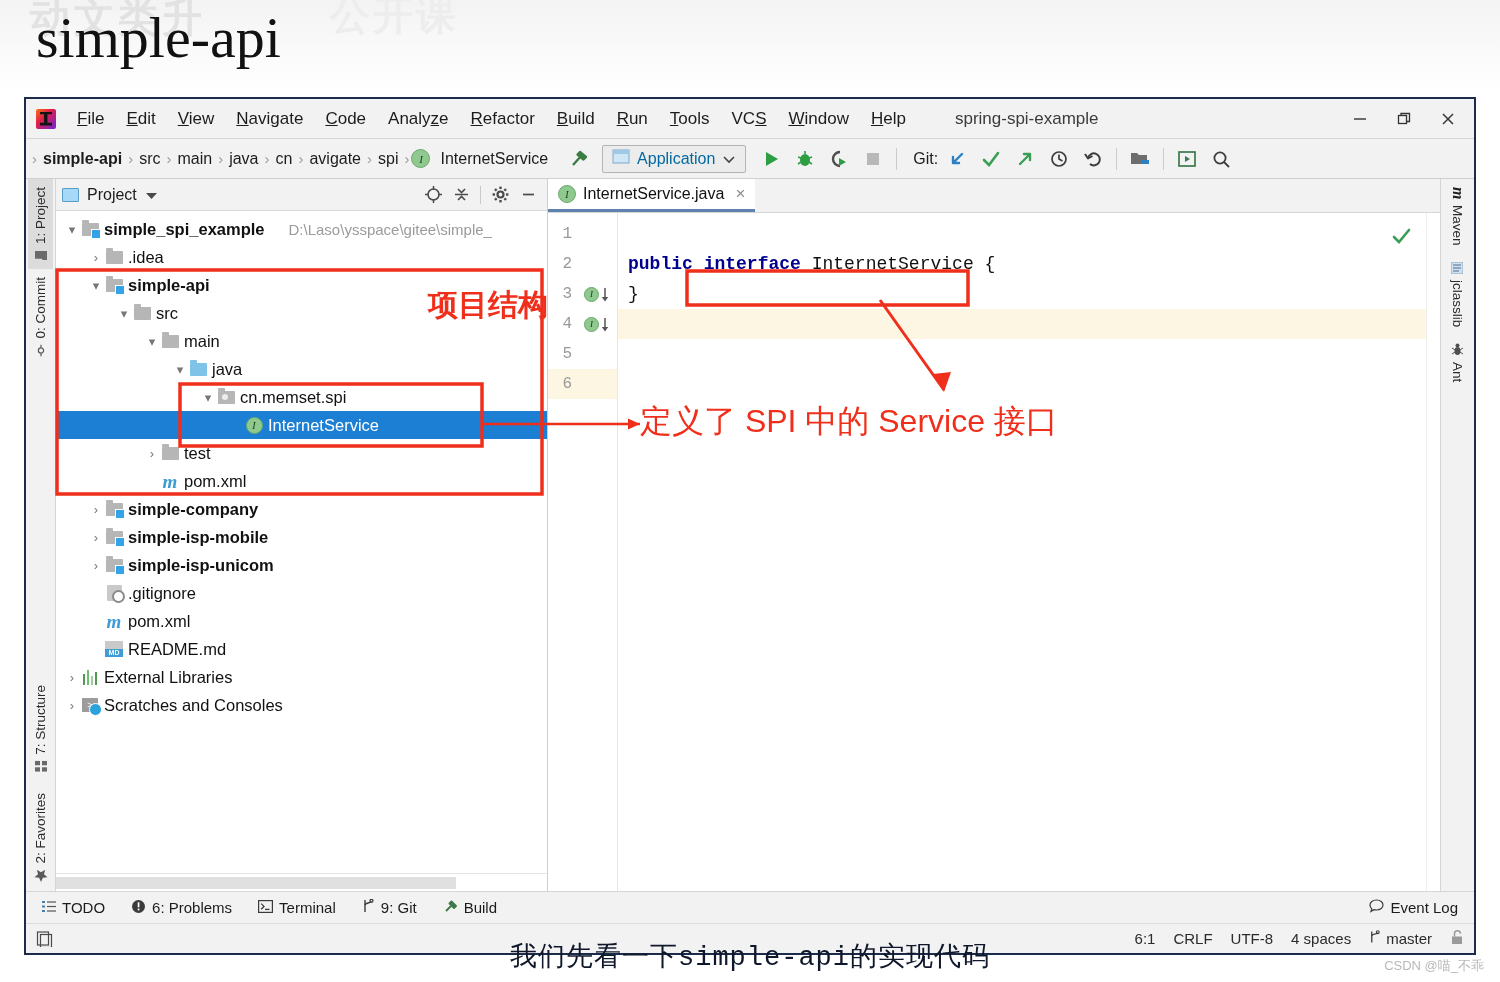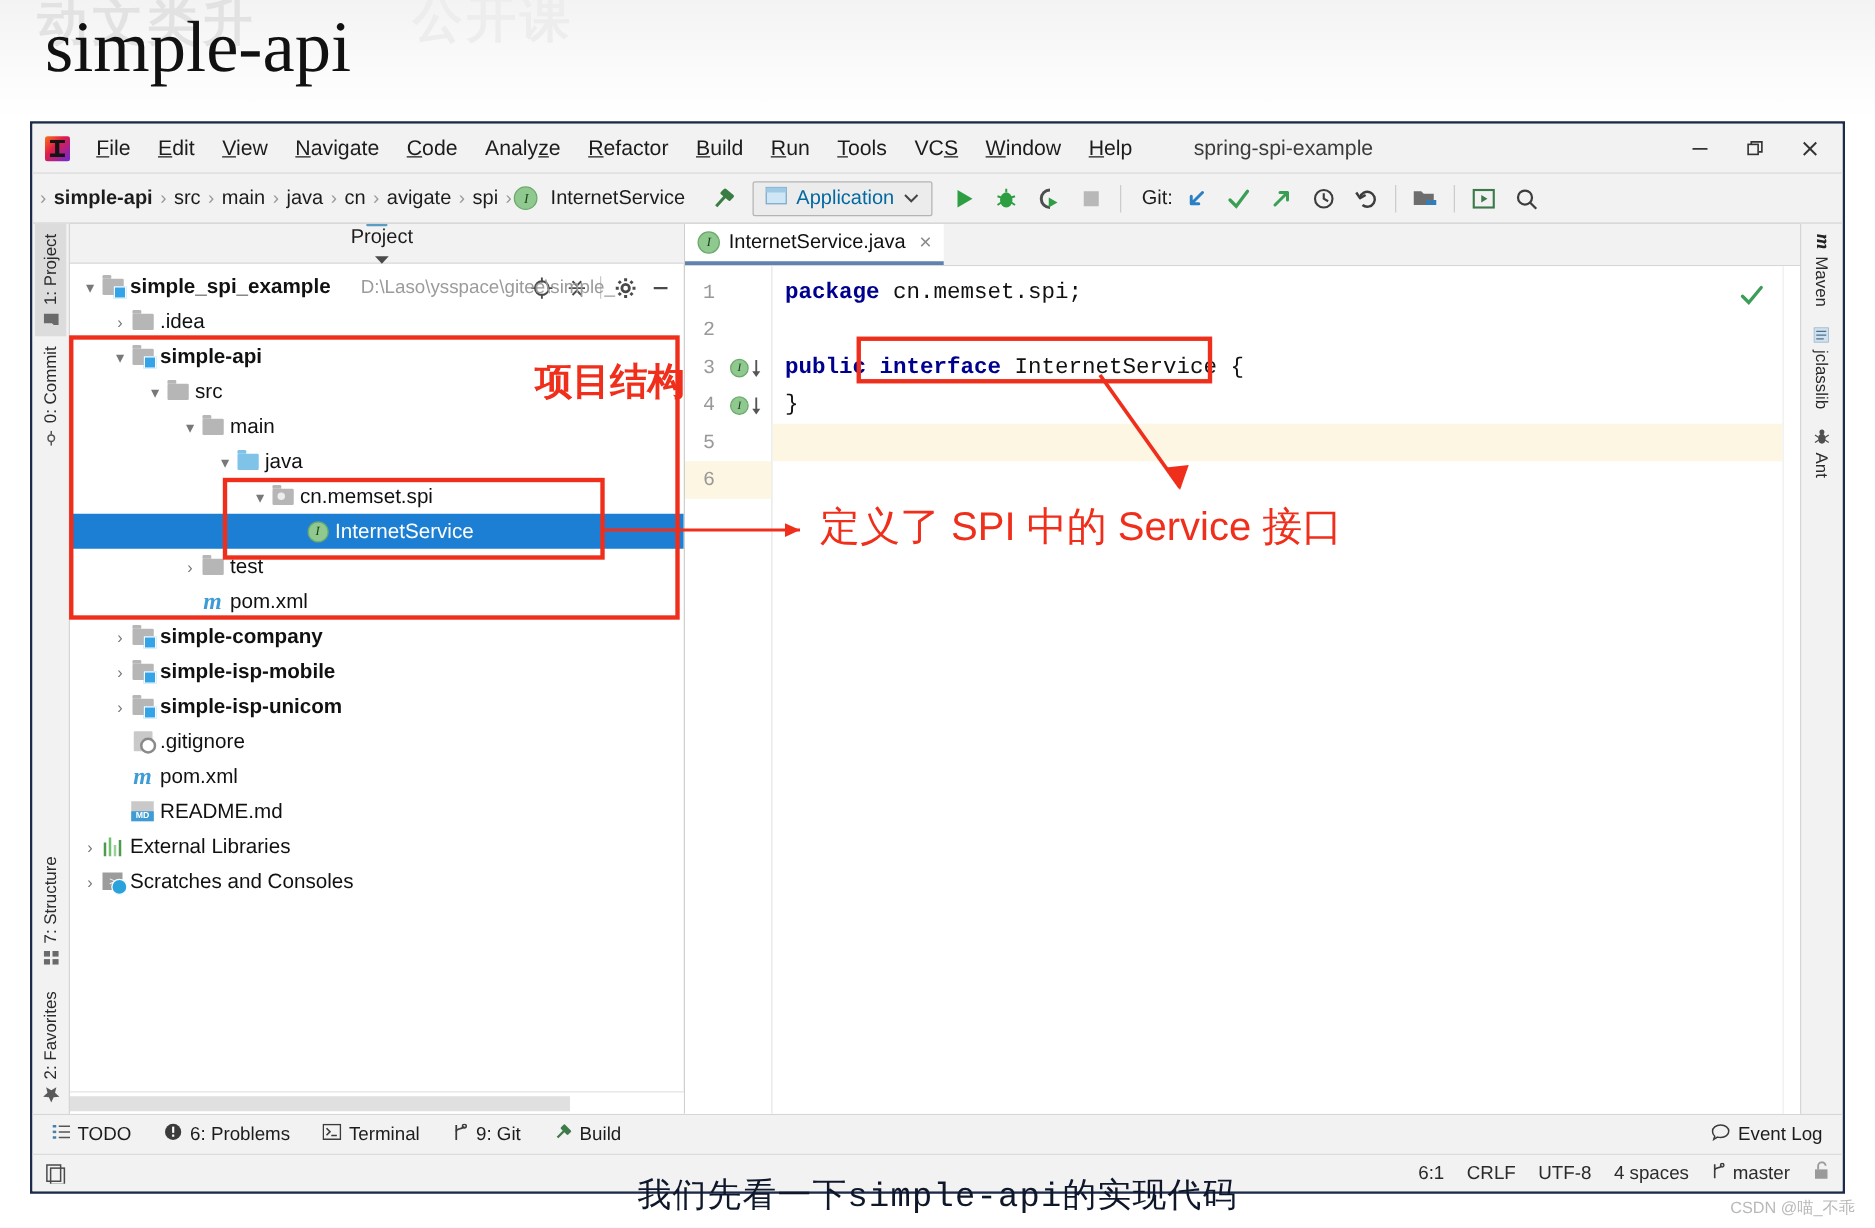--- a/index.html
+++ b/index.html
@@ -110,21 +110,21 @@
     display:flex; align-items:center; gap:6px; cursor:default; white-space:nowrap;
   }
   .vtab.sel { background:#dcdcdc; }
   .vtab.rotate180 { transform:rotate(180deg); }
   .vtab .vicon { font-size:13px; }
 
   
   #project-panel { width:492px; background:#ffffff; display:flex; flex-direction:column; border-right:1px solid #cfcfcf; min-width:0;}
   #project-head {
     height:32px; background:#f2f2f2; display:flex; align-items:center;
-    padding:0 6px; border-bottom:1px solid #d9d9d9;flex-direction:column;
+    padding:0 6px; border-bottom:1px solid #d9d9d9;
   }
   #project-head .ph-title { font-size:16px; color:#1c1c1c; margin-left:8px;}
   .folder-blue {
     width:17px;height:14px;background:#a6d9f7;border:1px solid #5a9cc4;border-radius:1px;
   }
   .ph-icons { margin-left:auto; display:flex; align-items:center; gap:2px;}
   .ph-btn { width:26px;height:26px;display:flex;align-items:center;justify-content:center;cursor:default;}
   #tree { flex:1; overflow:hidden; position:relative; padding-top:4px; }
   .trow {
     height:28px; display:flex; align-items:center; white-space:nowrap;
@@ -684,21 +684,20 @@
           </div>
           <div class="gline">
             <span class="gnum">5</span>
           </div>
           <div class="gline hl-line">
             <span class="gnum">6</span>
           </div>
         </div>
 
         <div id="code">
-          <div class="cline"><span class="kw">package </span><span>cn.memset.spi;</span></div>
           <div class="cline"></div>
           <div class="cline"><span class="kw">public </span><span class="kw">interface </span><span>InternetService {</span></div>
           <div class="cline"><span>}</span></div>
           <div class="cline hl-line"></div>
           <span id="check-mark">
             <svg width="22" height="22" viewBox="0 0 22 22">
                 <polyline points="4,12 9,17 19,5" fill="none" stroke="#3a9e55" stroke-width="2.6" stroke-linecap="round"></polyline>
               </svg>
           </span>
         </div>
@@ -849,16 +848,16 @@
   <line x1="482" y1="424" x2="640" y2="424" stroke="#ef2f1b" stroke-width="2.4"></line>
   <polygon points="640,424 628,418.5 628,429.5" fill="#ef2f1b"></polygon>
 
   <rect x="687" y="271" width="281" height="34" fill="none" stroke="#ef2f1b" stroke-width="3.5"></rect>
 
   <line x1="944" y1="390" x2="880" y2="300" stroke="#ef2f1b" stroke-width="3"></line>
   <polygon points="944,392 933,374 951,372" fill="#ef2f1b"></polygon>
 </svg>
 
 <div class="ann-text" id="ann-0" style="left:408px; top:285px; font-size:30px; font-weight:bold;margin-left:20px;">项目结构</div>
-<div class="ann-text" id="ann-1" style="left:656px; top:400px; font-size:32px;">定义了 SPI 中的 Service 接口</div>
+<div class="ann-text" id="ann-1" style="left:640px; top:400px; font-size:32px;">定义了 SPI 中的 Service 接口</div>
 
 <div id="caption">我们先看一下simple-api的实现代码</div>
 <div id="watermark">CSDN @喵_不乖</div>
 
 </body></html>

